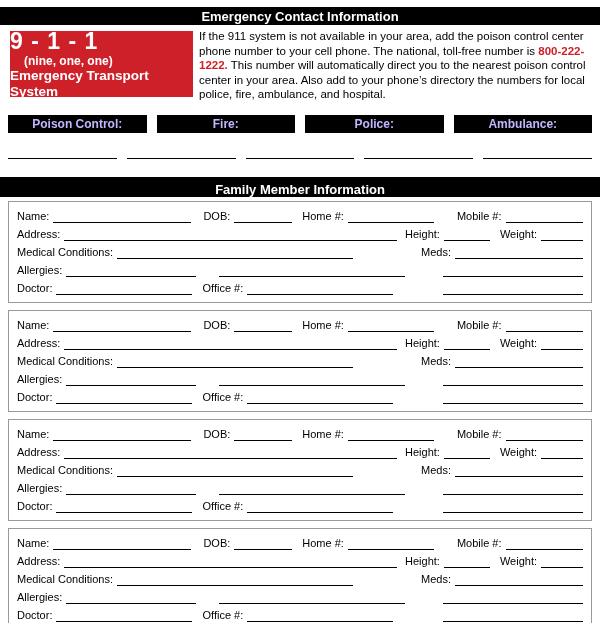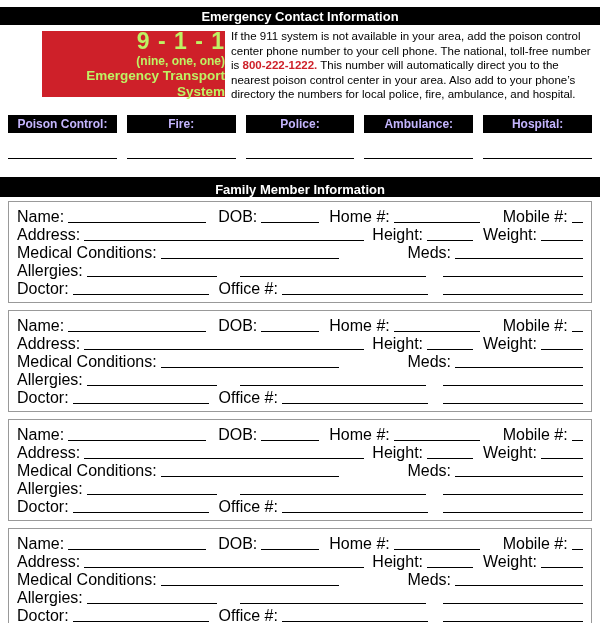--- a/index.html
+++ b/index.html
@@ -13,22 +13,22 @@
   .bar {
     background: var(--bar); color: #fff; font-weight: bold; font-size: 13px;
     display: flex; align-items: center; justify-content: center;
   }
   .topbar { margin-top: 7px; height: 18px; }
   .familybar { margin-top: 18px; height: 20px; align-items: flex-end; }
 
   .intro { display: flex; margin: 6px 8px 0 10px; }
   .badge911 {
     width: 183px; height: 66px; flex-shrink: 0;
-    background: var(--accent); color: #bef264; text-align: right;
-    display: flex; flex-direction: column; justify-content: center; margin-left: 32px;
+    background: var(--accent); color: #ffffff; text-align: left;
+    display: flex; flex-direction: column; justify-content: center;
   }
   .badge-number { font-size: 23px; font-weight: bold; line-height: 26px; letter-spacing: 1px; }
   .badge-sub { font-size: 12px; font-weight: bold; line-height: 14px; padding-left: 14px; }
   .badge-caption { font-size: 13.5px; font-weight: bold; line-height: 16px; }
   .intro-text { flex: 1; margin: -2px 0 0 6px; font-size: 11.5px; line-height: 14.5px; }
   .red-bold { color: var(--accent); font-weight: bold; }
 
   .contact-row { display: flex; gap: 10px; margin: 13px 8px 0; }
   .contact-box {
     flex: 1; height: 18px; background: var(--bar); color: #c4b5fd;
@@ -36,21 +36,21 @@
     display: flex; align-items: center; justify-content: center;
   }
   .contact-lines { display: flex; gap: 10px; margin: 25px 8px 0; }
   .cline { flex: 1; border-bottom: 1.5px solid #000; height: 1px; }
 
   .members { margin: 4px 8px 0; }
   .card {
     border: 1px solid #999; height: 102px; padding: 4px 8px 6px;
     margin-bottom: 7px; background: #fff;
   }
-  .frow { display: flex; height: 18px; font-size: 16px; align-items: flex-end; }
+  .frow { display: flex; height: 18px; font-size: 11px; align-items: flex-end; }
   .lbl { white-space: nowrap; line-height: 15px; }
   .bl { border-bottom: 1px solid #000; margin: 0 0 1px 4px; height: 1px; }
   .fl { flex: 1; }
   .w42 { width: 42px; } .w46 { width: 46px; } .w58 { width: 58px; }
   .w86 { width: 86px; } .w128 { width: 128px; } .w130 { width: 130px; }
   .w136 { width: 136px; } .w138 { width: 138px; } .w140 { width: 140px; }
   .w146 { width: 146px; } .w186 { width: 186px; }
   .ml8 { margin-left: 8px; } .ml10 { margin-left: 10px; } .ml12 { margin-left: 12px; }
   .ml14 { margin-left: 23px; } .ml20 { margin-left: 20px; padding-left: 48px; }
   .mla { margin-left: auto; }
@@ -69,21 +69,20 @@
     <div class="badge-caption">Emergency Transport System</div>
   </div>
   <p class="intro-text"><span>If the 911 system is not available in your area, add the poison control center phone number to your cell phone. The national, toll-free number is </span><span class="red-bold">800-222-1222.</span><span> This number will automatically direct you to the nearest poison control center in your area. Also add to your phone’s directory the numbers for local police, fire, ambulance, and hospital.</span></p>
 </div>
 
 <div class="contact-row">
   <div class="contact-box">Poison Control:</div>
   <div class="contact-box">Fire:</div>
   <div class="contact-box">Police:</div>
   <div class="contact-box">Ambulance:</div>
-  <div class="contact-box">Hospital:</div>
 </div>
 
 <div class="contact-lines">
   <div class="cline"></div>
   <div class="cline"></div>
   <div class="cline"></div>
   <div class="cline"></div>
   <div class="cline"></div>
 </div>
 

